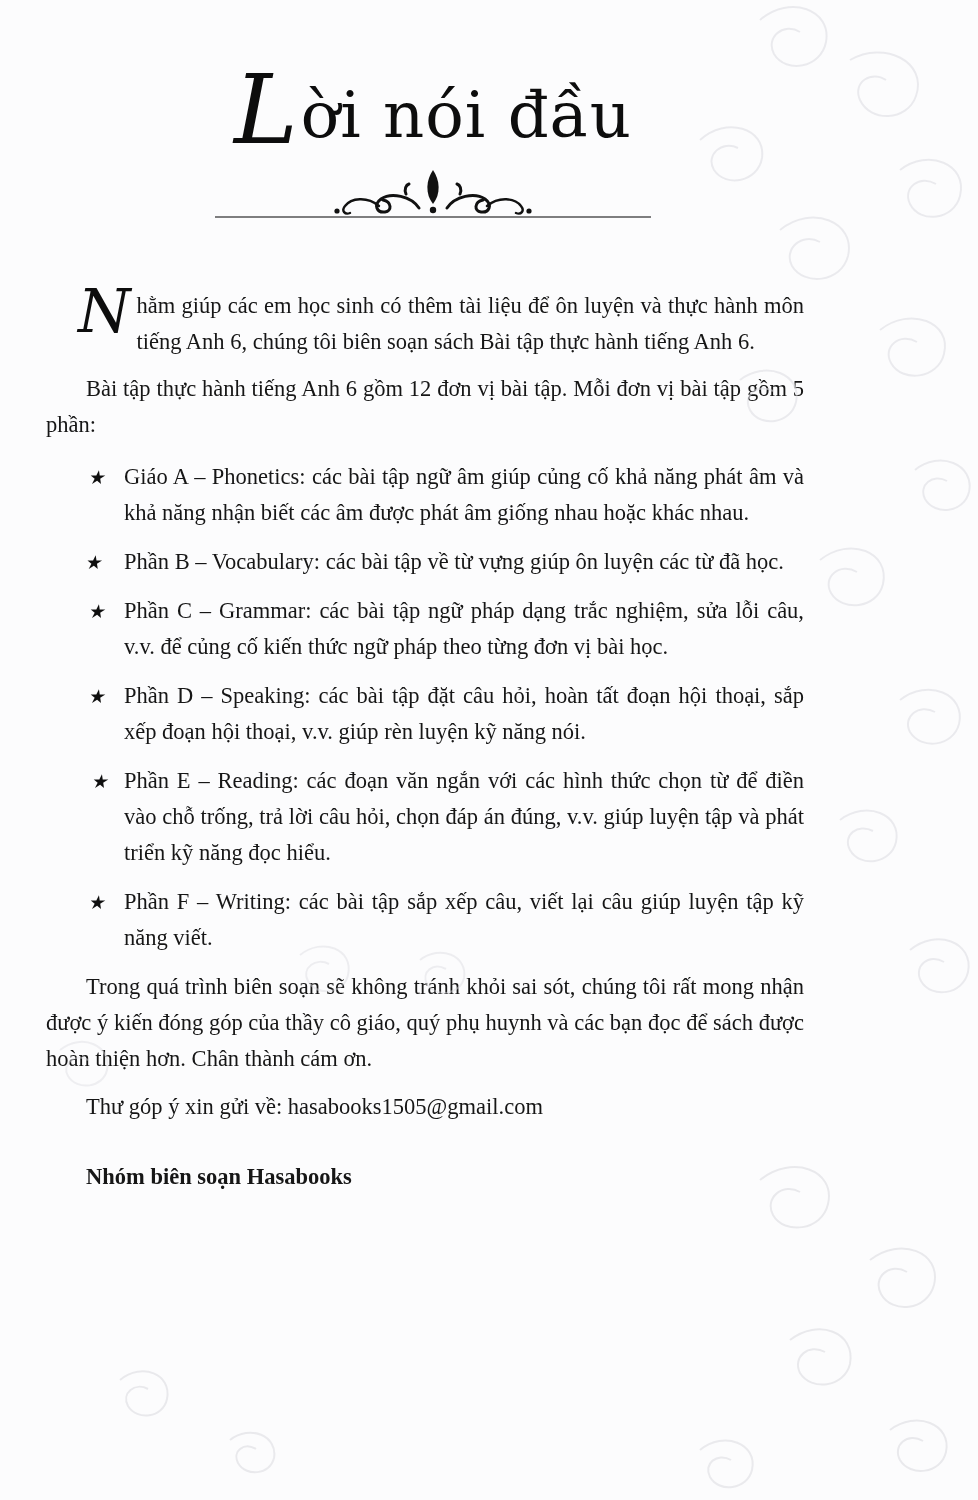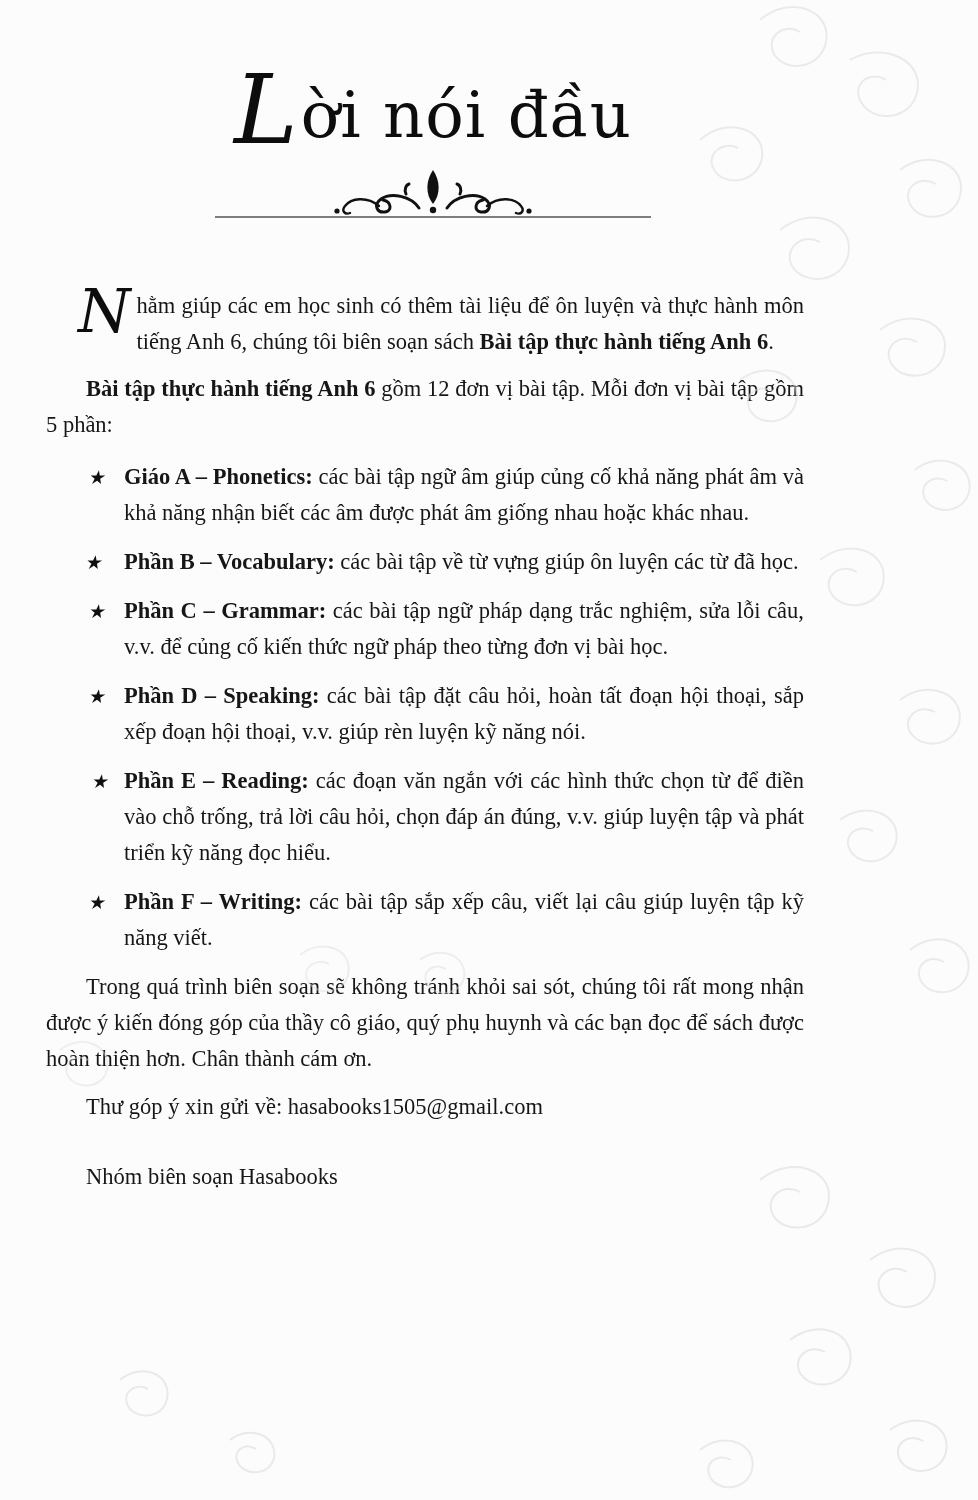--- a/index.html
+++ b/index.html
@@ -29,30 +29,30 @@
   .ornament svg{display:block;}
   
   main{margin:66px 62px 0 46px;font-size:22.5px;line-height:36px;text-align:justify;}
   p{margin:0 0 11px 0;}
   p.indent{text-indent:40px;}
   p.first{text-indent:0;}
   .dropcap{
     float:left;font-style:italic;font-size:60px;line-height:42px;
     font-family:"DejaVu Serif", serif;margin:2px 6px 0 32px;color:#0d0d0d;
   }
-  b{font-weight:700;}
+  b{font-weight:400;}
   ul.bullets{list-style:none;margin:16px 0 12px 0;padding:0;}
   ul.bullets li{display:flex;margin:0 0 13px 0;}
   .star{
     flex:0 0 38px;margin-left:40px;font-size:19px;line-height:36px;
     transform:skewX(-10deg);color:#0f0f0f;
     font-family:"DejaVu Sans", sans-serif;
   }
   .btext{flex:1;}
-  .signature{font-weight:400;margin:34px 0 0 40px;text-indent:0;}
+  .signature{font-weight:700;margin:34px 0 0 40px;text-indent:0;}
   .contact{margin-top:12px;}
 </style>
 </head>
 <body>
 
 <div class="page">
 
   <svg class="watermark" width="978" height="1500" viewBox="0 0 978 1500" aria-hidden="true">
     <g opacity="0.55">
       <path d="M760,20 c30,-26 72,-10 66,22 c-5,26 -40,32 -52,12 c-9,-17 10,-32 26,-22"></path>

